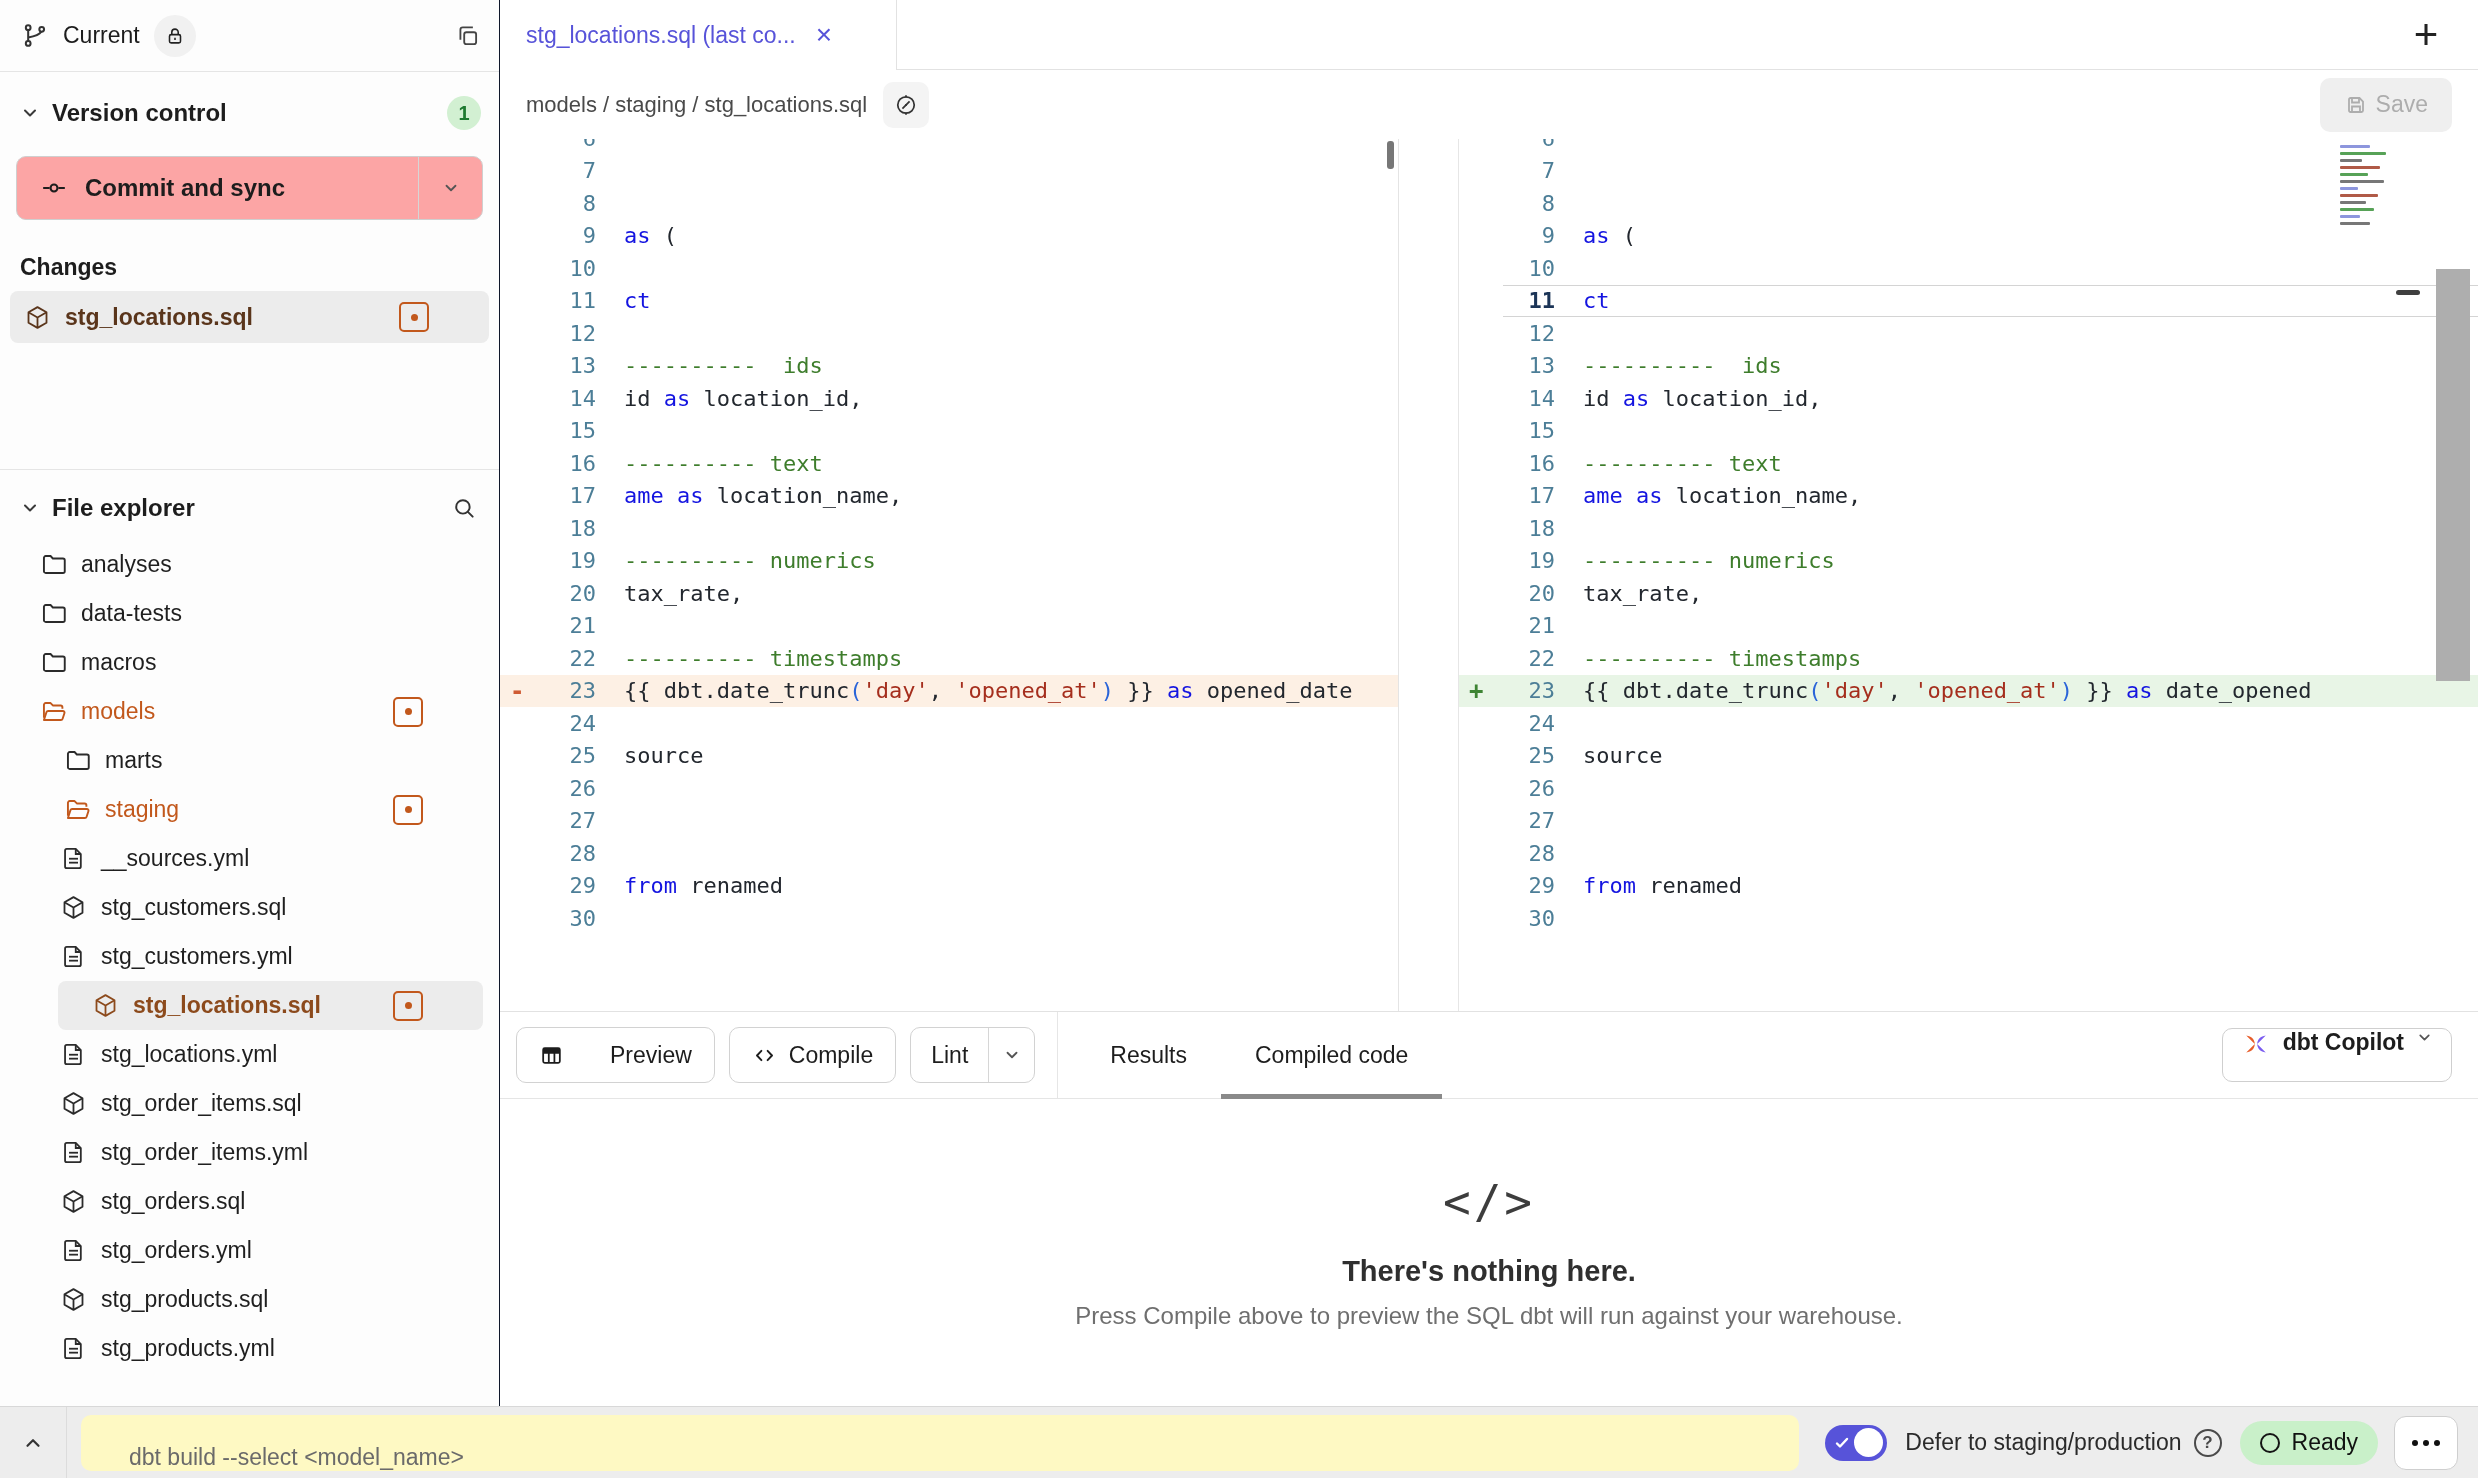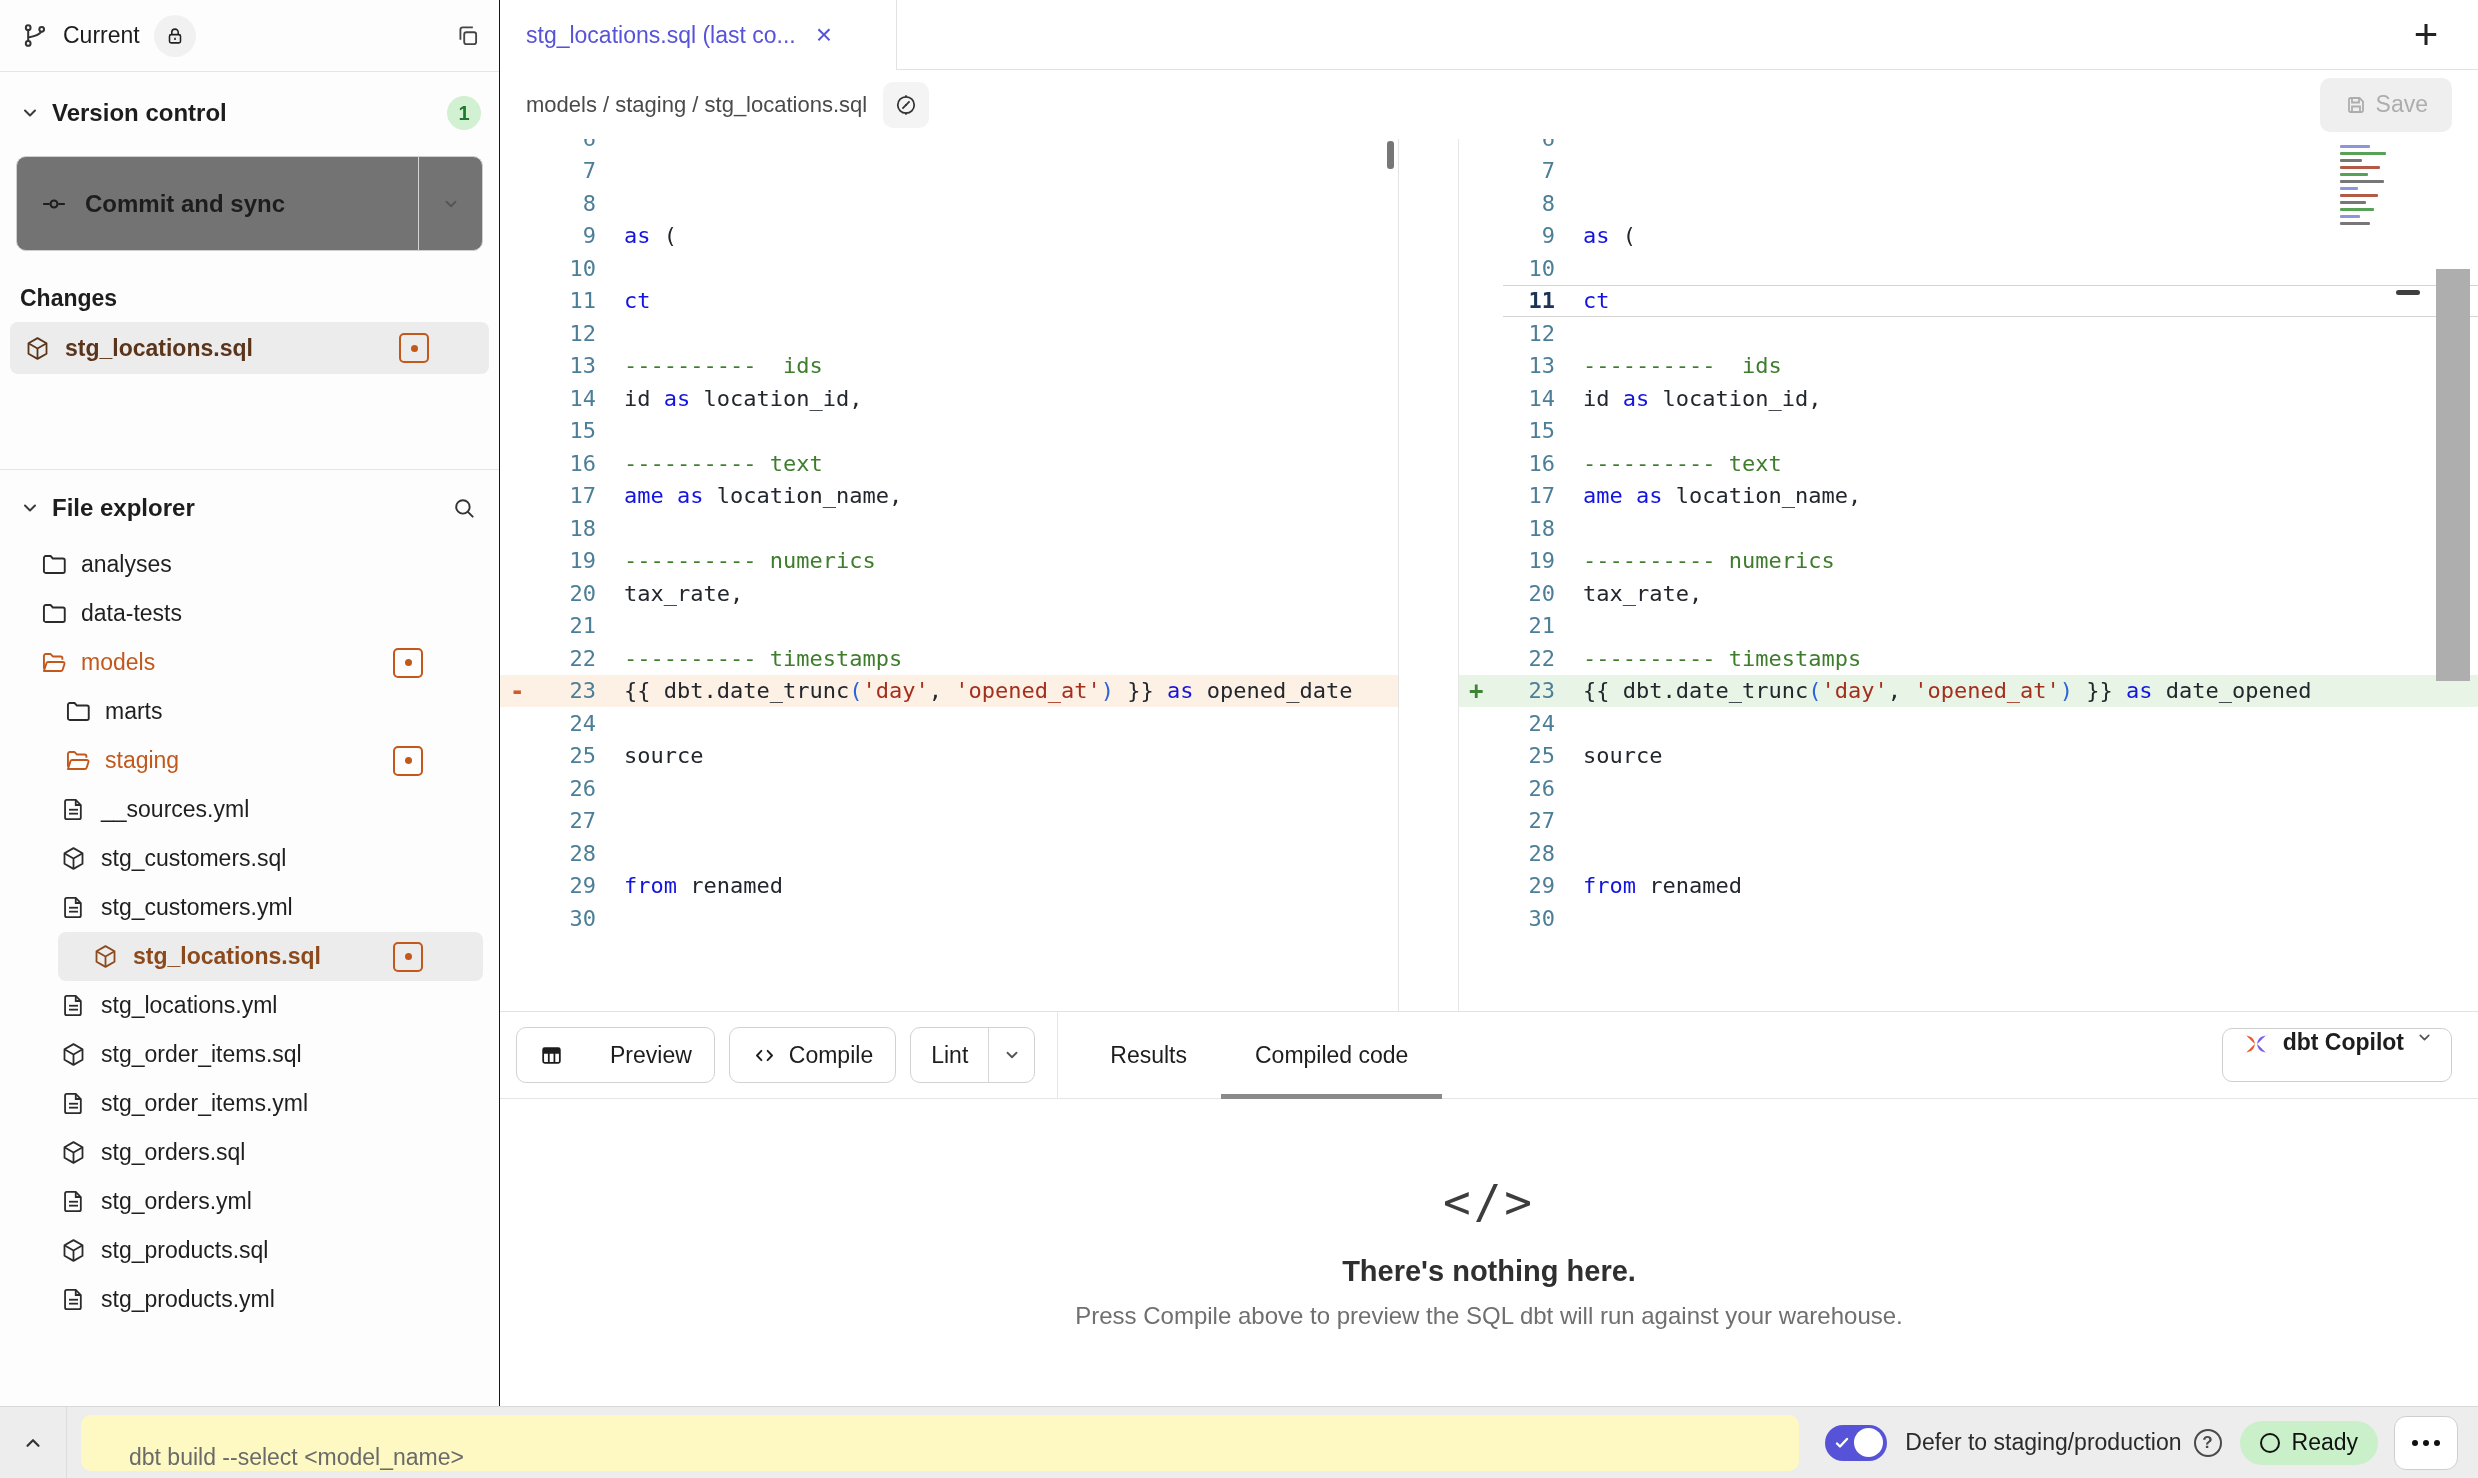--- a/index.html
+++ b/index.html
@@ -17,22 +17,22 @@
   .lock-chip { width:42px; height:42px; border-radius:50%; background:#f1f1f1;
     display:flex; align-items:center; justify-content:center; margin-left:14px; }
   .sb-top .spacer { flex:1; }
 
   .vc-section { height:398px; flex:none; border-bottom:1px solid #e5e5e5; padding-top:18px; }
   .sec-header { height:46px; display:flex; align-items:center; padding:0 18px 0 20px; }
   .sec-title { font-size:24px; font-weight:700; margin-left:12px; }
   .vc-badge { margin-left:auto; min-width:34px; height:34px; border-radius:17px;
     background:var(--badge-green-bg); color:var(--badge-green-fg); font-size:20px; font-weight:600;
     display:flex; align-items:center; justify-content:center; padding:0 8px; }
-  .commit-btn { margin:20px 16px 0 16px; height:95px; border:1px solid #cfcfcf; border-radius:10px;
-    background:#737373; display:flex; align-items:stretch; overflow:hidden; }
+  .commit-btn { margin:20px 16px 0 16px; height:64px; border:1px solid #cfcfcf; border-radius:10px;
+    background:#fca5a5; display:flex; align-items:stretch; overflow:hidden; }
   .commit-main { flex:1; display:flex; align-items:center; padding-left:24px; gap:18px; font-size:24px; font-weight:600; }
   .commit-caret { width:64px; border-left:1px solid #d6d6d6; display:flex; align-items:center; justify-content:center; }
   .changes-label { margin:34px 0 10px 20px; font-size:23px; font-weight:700; }
   .change-row { margin:0 10px; height:52px; border-radius:8px; display:flex; align-items:center;
     padding-left:14px; font-size:23px; }
   .change-row.sel { background:#ececec; }
   .change-label { margin-left:14px; color:var(--changes-brown); font-weight:600; }
   .t-icon { width:27px; height:27px; flex:none; color:#2b2b2b; }
   .t-icon svg { width:27px; height:27px; }
   .change-row .t-icon { color:var(--changes-brown); }
@@ -245,20 +245,28 @@
             </span>
             <span class="lbl">analyses</span>
           </div>
           <div class="tree-row ind1">
             <span class="t-icon">
               <svg viewBox="0 0 24 24" fill="none" stroke="currentColor" stroke-width="1.7">
                 <path d="M3.5 8V6.1c0-.9.7-1.6 1.6-1.6h4.3l2 2.1h9c.9 0 1.6.7 1.6 1.6v9.7c0 .9-.7 1.6-1.6 1.6H5.1c-.9 0-1.6-.7-1.6-1.6V8z"></path>
               </svg>
             </span>
             <span class="lbl">data-tests</span>
+          </div>
+          <div class="tree-row ind1">
+            <span class="t-icon">
+              <svg viewBox="0 0 24 24" fill="none" stroke="currentColor" stroke-width="1.7">
+                <path d="M3.5 8V6.1c0-.9.7-1.6 1.6-1.6h4.3l2 2.1h9c.9 0 1.6.7 1.6 1.6v9.7c0 .9-.7 1.6-1.6 1.6H5.1c-.9 0-1.6-.7-1.6-1.6V8z"></path>
+              </svg>
+            </span>
+            <span class="lbl">macros</span>
           </div>
           <div class="tree-row ind1 accent">
             <span class="t-icon">
               <svg viewBox="0 0 24 24" fill="none" stroke="currentColor" stroke-width="1.7" stroke-linejoin="round">
                 <path d="M3.5 17.5V6.1c0-.9.7-1.6 1.6-1.6h4.3l2 2.1h6.9c.9 0 1.6.7 1.6 1.6v1.3"></path>
                 <path d="M3.5 19.5l2.3-7c.2-.6.8-1 1.4-1h13.1c1 0 1.8 1 1.4 2l-1.6 4.9c-.2.65-.8 1.1-1.5 1.1H3.5z"></path>
               </svg>
             </span>
             <span class="lbl">models</span>
             <span class="mod-badge">

